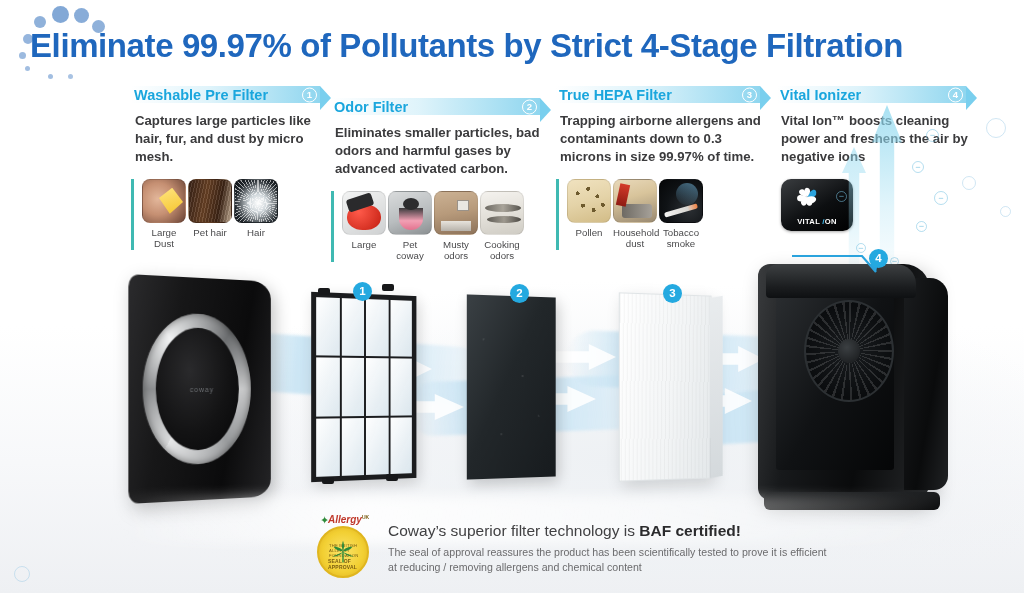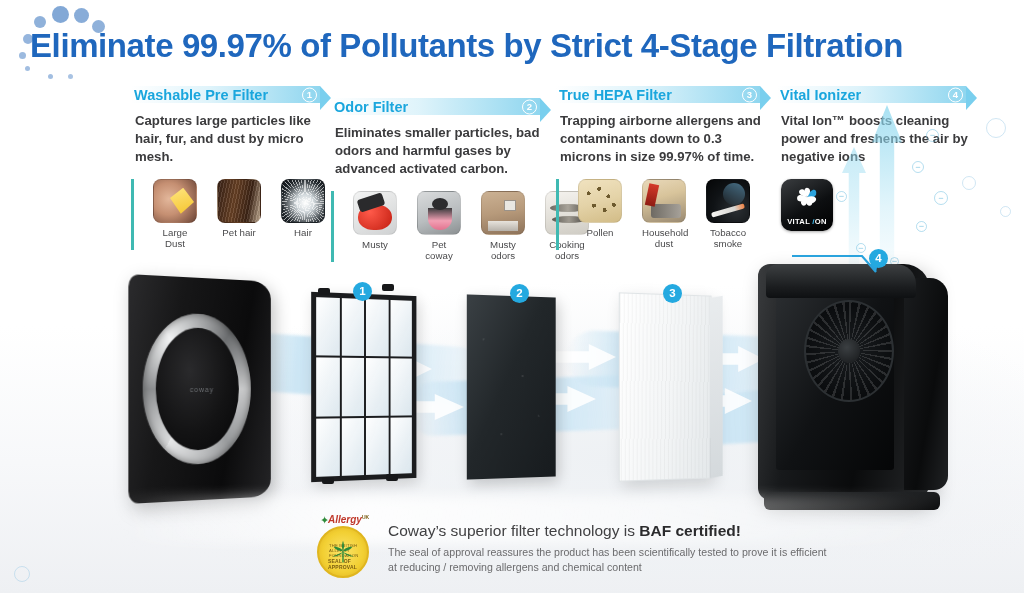--- a/index.html
+++ b/index.html
@@ -102,23 +102,23 @@
     font-size: 13.2px;
     line-height: 1.38;
     padding-left: 4px;
     padding-right: 6px;
     font-weight: bold;
   }
 
   
   .thumbs {
     display: flex;
-    gap: 20px;
+    gap: 2px;
     margin-top: 12px;
-    padding-left: 19px;
+    padding-left: 8px;
     border-left: 3px solid #3fb9b2;
     min-height: 70px;
   }
   .thumb { width: 44px; }
   .thumb-img {
     width: 44px; height: 44px;
     border-radius: 8px;
     background: #cfd2d4;
     overflow: hidden;
     position: relative;
@@ -182,21 +182,21 @@
   .a-hhdust::before{ content:""; position:absolute; left:8px; bottom:4px; width:30px; height:14px;
     background: linear-gradient(90deg,#6e6a63,#a6a199); border-radius:3px; }
   .a-smoke  { background: radial-gradient(circle at 70% 70%, #2b2f33 0%, #101316 55%, #050607 100%); }
   .a-smoke::after{ content:""; position:absolute; left:4px; bottom:9px; width:34px; height:5px;
     background: linear-gradient(90deg,#f4f4f2 0%, #d8d6d2 70%, #f08040 100%); transform: rotate(-16deg); border-radius:2px; }
   .a-smoke::before{ content:""; position:absolute; right:4px; top:3px; width:22px; height:22px;
     background: linear-gradient(200deg, rgba(120,190,230,0.55), rgba(120,190,230,0)); border-radius:50%; }
 
   
   .ion-badge {
-    width: 52px; height: 52px;
+    width: 72px; height: 52px;
     border-radius: 10px;
     background: linear-gradient(150deg,#3a3d40 0%, #0d0f11 55%, #000 100%);
     position: relative;
     margin-top: 12px;
     margin-left: 4px;
     box-shadow: 0 1px 3px rgba(0,0,0,0.35);
   }
   .ion-fan { position: absolute; left: 13px; top: 5px; width: 26px; height: 26px; }
   .ion-text {
     position: absolute; left: 0; right: 0; bottom: 5px;
@@ -484,21 +484,21 @@
       <div class="ribbon">
         <div class="ribbon-bg"></div>
         <div class="ribbon-tip"></div>
         <span class="ribbon-label">Odor Filter</span>
         <span class="ribbon-num">2</span>
       </div>
       <div class="desc">Eliminates smaller particles, bad odors and harmful gases by advanced activated carbon.</div>
       <div class="thumbs">
         <div class="thumb">
           <div class="thumb-img a-vocs"></div>
-          <div class="thumb-cap">Musty</div>
+          <div class="thumb-cap">Large</div>
         </div>
         <div class="thumb">
           <div class="thumb-img a-petodor"></div>
           <div class="thumb-cap">Pet coway</div>
         </div>
         <div class="thumb">
           <div class="thumb-img a-musty"></div>
           <div class="thumb-cap">Musty odors</div>
         </div>
         <div class="thumb">

